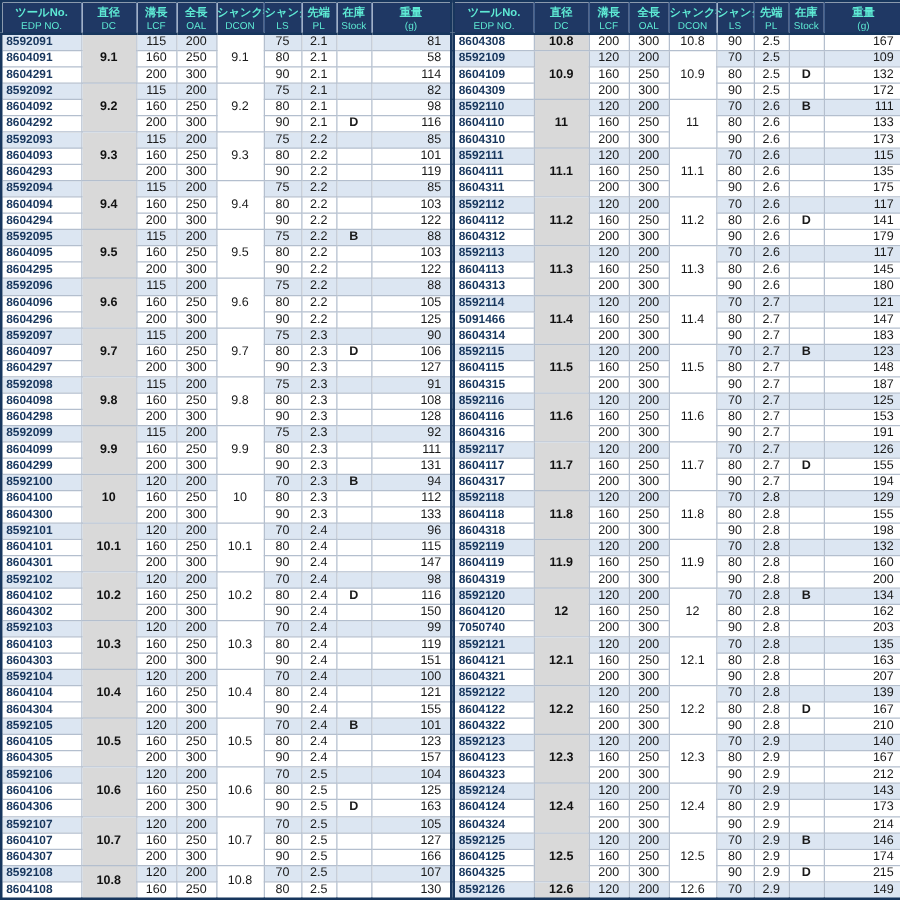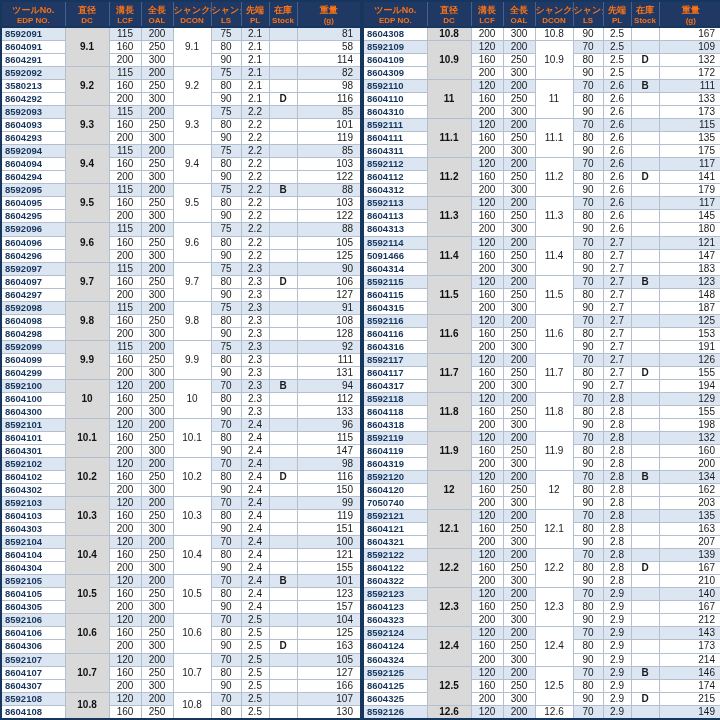--- a/index.html
+++ b/index.html
@@ -8,26 +8,26 @@
     -webkit-font-smoothing:antialiased;
   }
   .page{display:flex;width:720px;height:720px;overflow:hidden;}
   table.spec{
     border-collapse:collapse;table-layout:fixed;
     width:360px;height:720px;
     border:2px solid #17365d;
   }
   thead tr{height:26px;}
   th{
-    background:#1f3864;color:#f97316;border:1px solid #44628f;
+    background:#1f3864;color:#5eead4;border:1px solid #44628f;
     border-bottom:2px solid #17365d;padding:0;vertical-align:middle;
     overflow:hidden;
   }
   .h-jp{font-size:9px;font-weight:bold;line-height:12px;white-space:nowrap;}
-  .h-en{font-size:8px;font-weight:bold;line-height:9px;white-space:nowrap;}
+  .h-en{font-size:8px;font-weight:normal;line-height:9px;white-space:nowrap;}
   tbody tr{height:13px;}
   td{
     border:1px solid #b4bfce;padding:0;height:12px;
     font-size:10px;line-height:12px;color:#1a1a1a;
     vertical-align:middle;overflow:hidden;white-space:nowrap;
     background:#ffffff;
   }
   td.edp{color:#17365d;font-weight:bold;text-align:left;padding-left:3px;font-size:9.5px;}
   td.dc{background:#d9d9d9;font-weight:bold;text-align:center;color:#111111;}
   td.dcon{background:#ffffff;text-align:center;}
@@ -129,21 +129,21 @@
           <td class="dc" rowspan="3">9.2</td>
           <td class="num">115</td>
           <td class="num">200</td>
           <td class="dcon" rowspan="3">9.2</td>
           <td class="num">75</td>
           <td class="num">2.1</td>
           <td class="stock"></td>
           <td class="wt">82</td>
         </tr>
         <tr>
-          <td class="edp">3580213</td>
+          <td class="edp">8604092</td>
           <td class="num">160</td>
           <td class="num">250</td>
           <td class="num">80</td>
           <td class="num">2.1</td>
           <td class="stock"></td>
           <td class="wt">98</td>
         </tr>
         <tr>
           <td class="edp">8604292</td>
           <td class="num">200</td>

